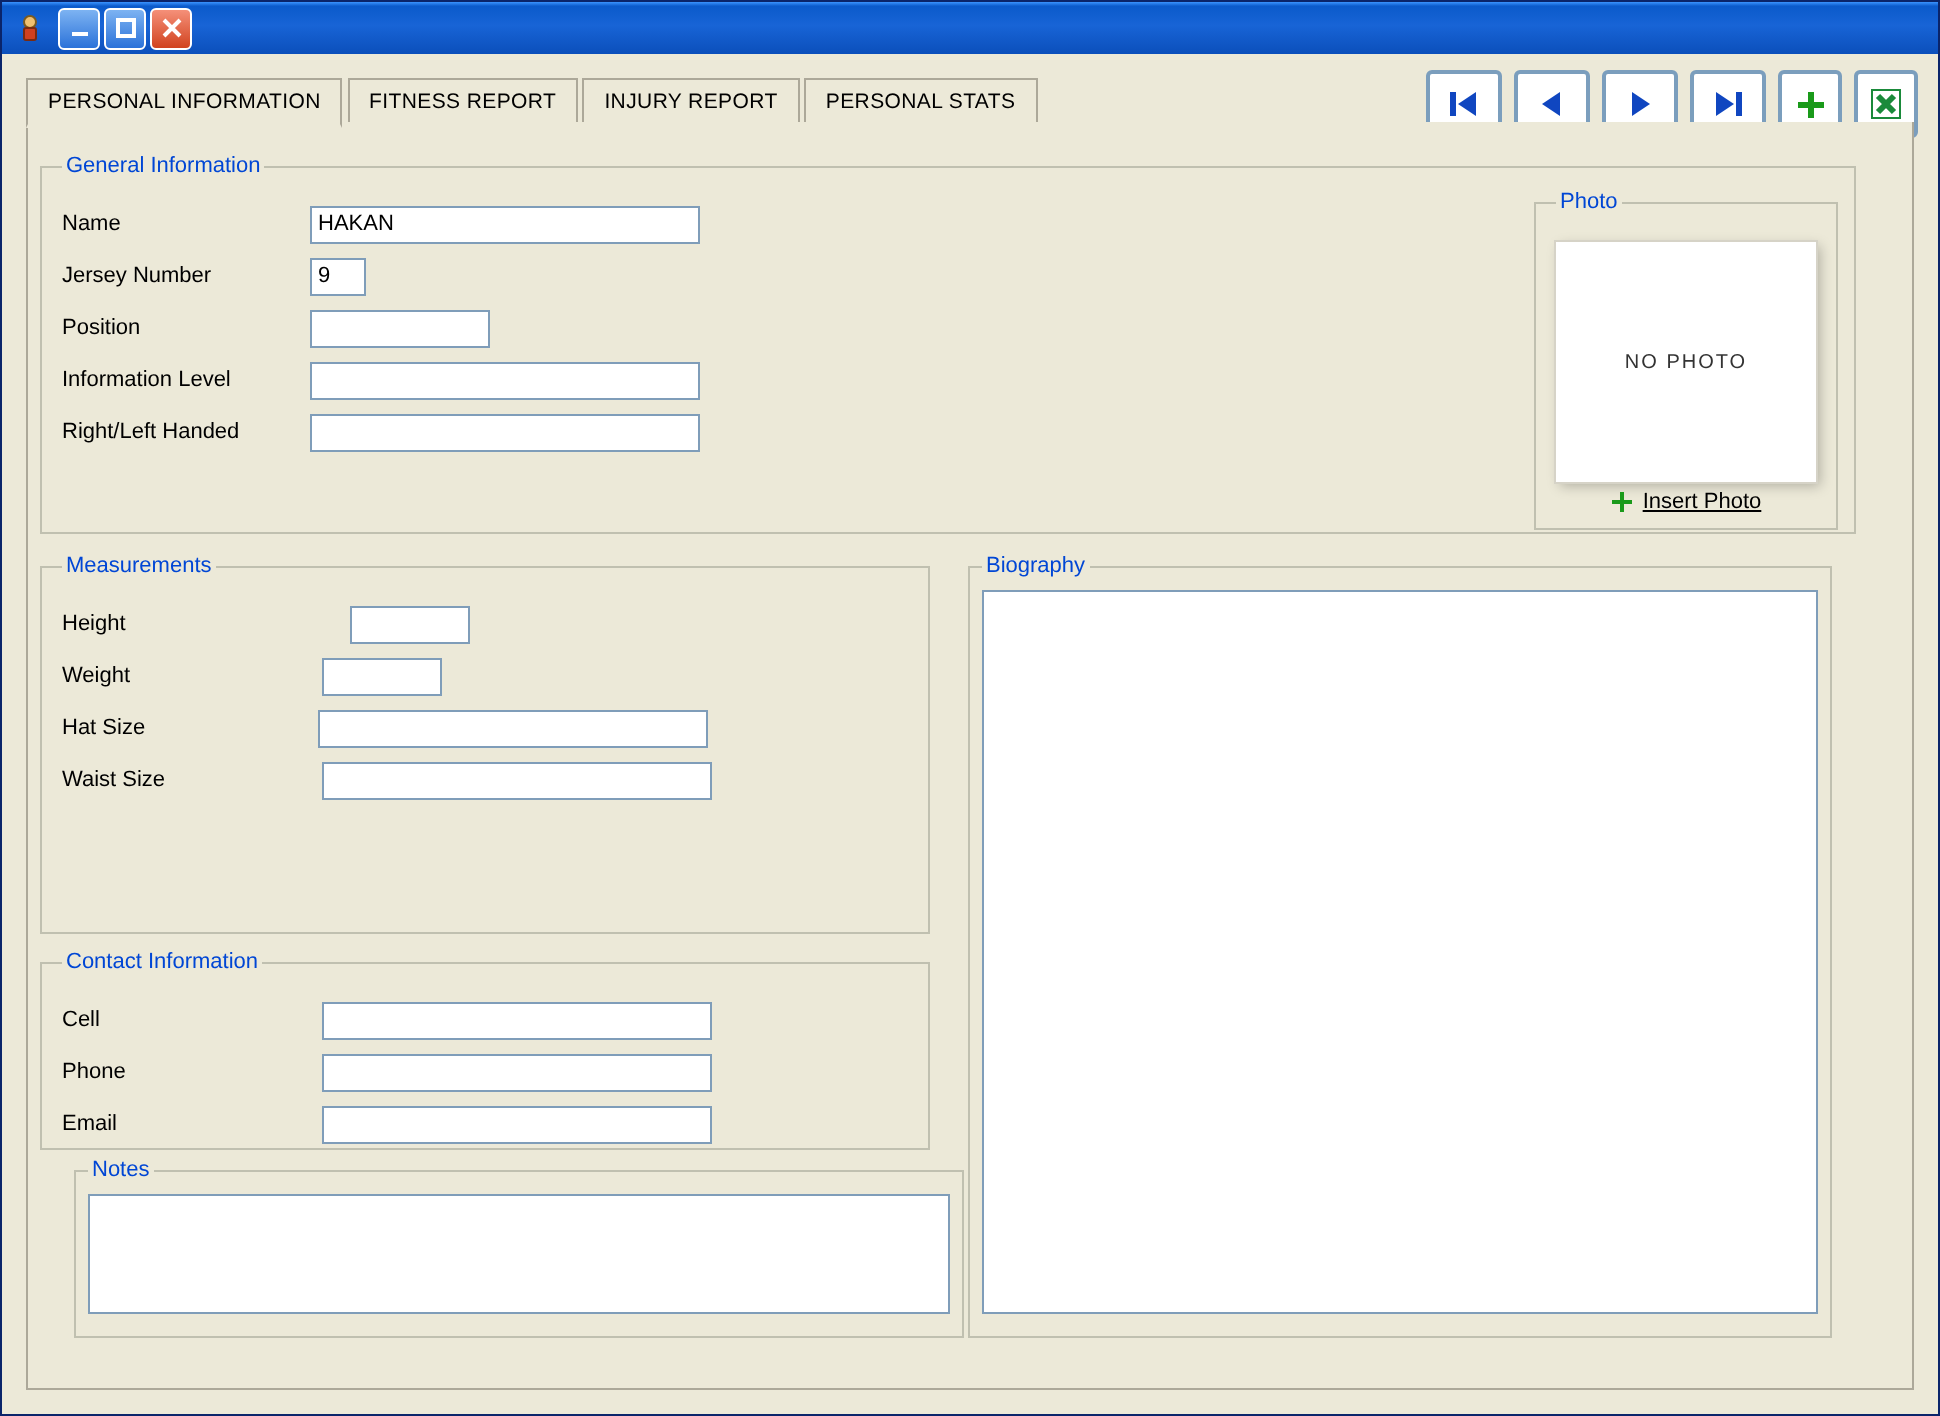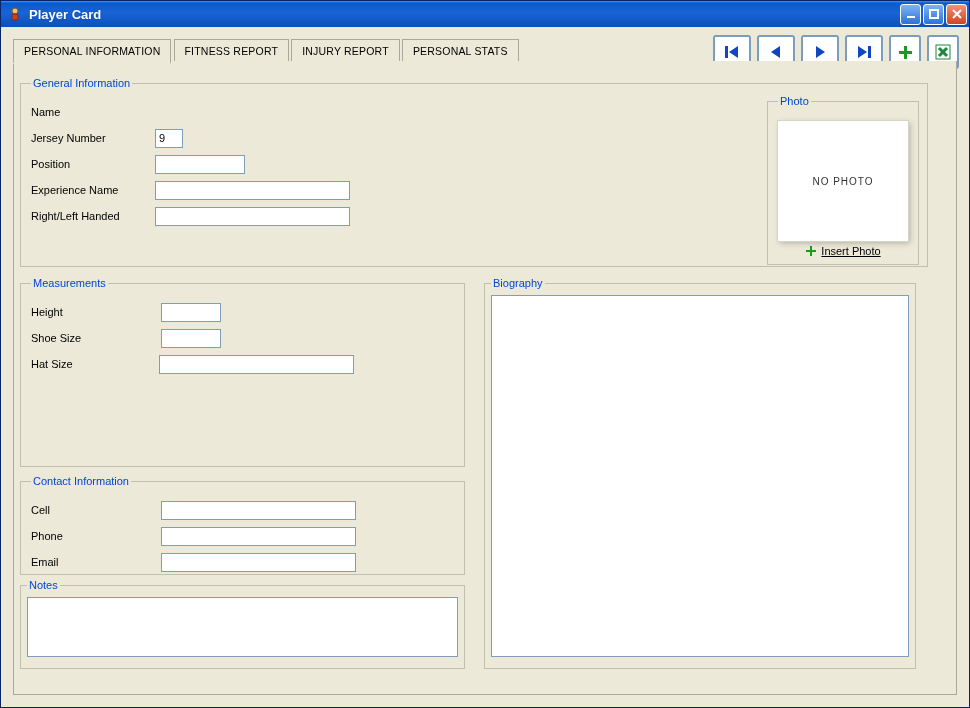--- a/index.html
+++ b/index.html
@@ -195,21 +195,20 @@
 <body>
 
 <div class="window">
   <div class="titlebar">
     <span class="app-icon">
       <svg width="16" height="16" viewBox="0 0 16 16">
         <circle cx="8" cy="5" r="3" fill="#f0c070" stroke="#7a5a20"></circle>
         <rect x="5" y="8" width="6" height="6" rx="1" fill="#d04020" stroke="#7a2a10"></rect>
       </svg>
     </span>
-    <span class="title-text">Player Card</span>
     <div class="tb-btns">
       <div class="tb-btn tb-min">
         <svg width="10" height="10" viewBox="0 0 10 10">
             <rect x="1" y="7" width="8" height="2" fill="#fff"></rect>
           </svg>
       </div>
       <div class="tb-btn tb-max">
         <svg width="10" height="10" viewBox="0 0 10 10">
             <rect x="1" y="1" width="8" height="8" fill="none" stroke="#fff" stroke-width="2"></rect>
           </svg>
@@ -268,31 +267,32 @@
       <span class="tab">PERSONAL STATS</span>
     </div>
 
     <div class="tab-panel">
 
       <fieldset class="group" style="left:6px; top:10px; width:908px; height:190px;">
         <legend>General Information</legend>
         <div style="width:480px;">
           <div class="field-row">
             <label>Name</label>
+            <input type="text" class="w-xl" value="HAKAN" style="">
           </div>
           <div class="field-row">
             <label>Jersey Number</label>
             <input type="text" class="w-jn" value="9" style="">
           </div>
           <div class="field-row">
             <label>Position</label>
             <input type="text" class="w-md" value="" style="">
           </div>
           <div class="field-row">
-            <label>Experience Name</label>
+            <label>Information Level</label>
             <input type="text" class="w-xl" value="" style="">
           </div>
           <div class="field-row">
             <label>Right/Left Handed</label>
             <input type="text" class="w-xl" value="" style="">
           </div>
         </div>
 
         <fieldset class="group" style="right:8px; top:0px; width:152px; height:170px;">
           <legend>Photo</legend>
@@ -307,50 +307,54 @@
                 </svg>
             </span>
             <span>Insert Photo</span>
           </div>
         </fieldset>
       </fieldset>
 
       <fieldset class="group" style="left:6px; top:210px; width:445px; height:190px;">
         <legend>Measurements</legend>
         <div class="field-row">
-          <label style="width:130px">Height</label>
+          <label style="width:144px">Height</label>
           <input type="text" class="w-sm" value="" style="">
         </div>
         <div class="field-row">
-          <label style="width:130px">Shoe Size</label>
+          <label style="width:130px">Weight</label>
           <input type="text" class="w-sm" value="" style="">
         </div>
         <div class="field-row">
           <label style="width:128px">Hat Size</label>
+          <input type="text" class="w-xl" value="" style="">
+        </div>
+        <div class="field-row">
+          <label style="width:130px">Waist Size</label>
           <input type="text" class="w-xl" value="" style="">
         </div>
       </fieldset>
 
       <fieldset class="group" style="left:6px; top:408px; width:445px; height:100px;">
         <legend>Contact Information</legend>
         <div class="field-row">
           <label style="width:130px">Cell</label>
           <input type="text" class="w-xl" value="" style="">
         </div>
         <div class="field-row">
           <label style="width:130px">Phone</label>
           <input type="text" class="w-xl" value="" style="">
         </div>
         <div class="field-row">
           <label style="width:130px">Email</label>
           <input type="text" class="w-xl" value="" style="">
         </div>
       </fieldset>
 
-      <fieldset class="group" style="left:6px; top:512px; width:445px; height:90px; padding:6px;">
+      <fieldset class="group" style="left:23px; top:512px; width:445px; height:90px; padding:6px;">
         <legend>Notes</legend>
         <textarea class="memo" style="height: 60px;"></textarea>
       </fieldset>
 
       <fieldset class="group" style="left:470px; top:210px; width:432px; height:392px; padding:6px;">
         <legend>Biography</legend>
         <textarea class="memo" style="height: 362px;"></textarea>
       </fieldset>
 
     </div>

